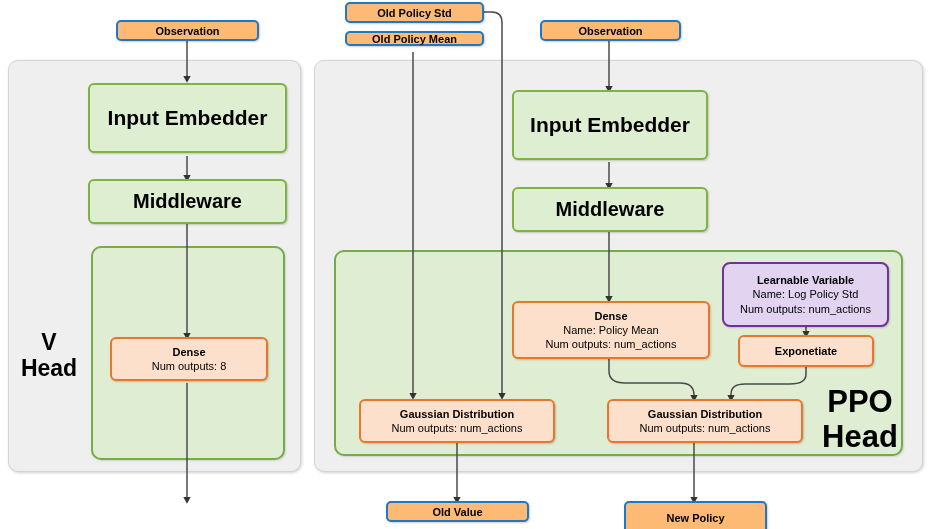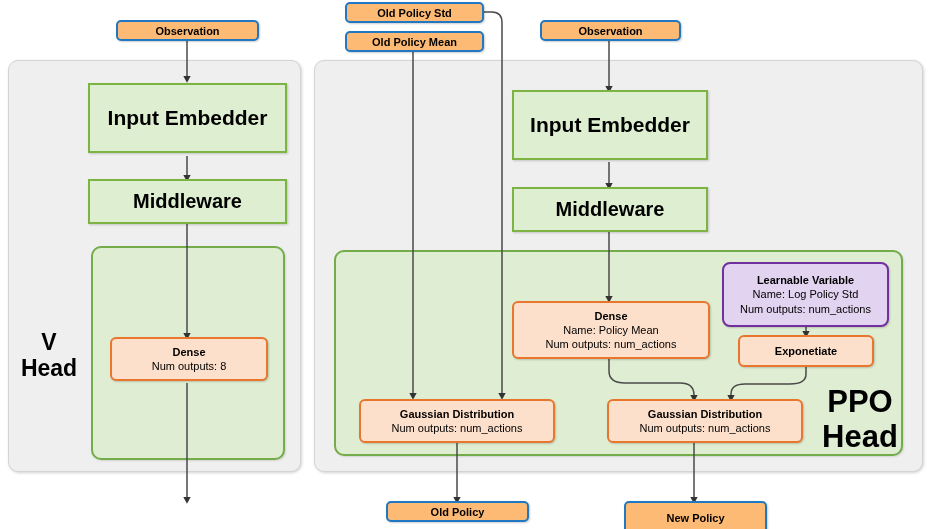--- a/index.html
+++ b/index.html
@@ -29,21 +29,21 @@
     background:#dfeed2;
     border:2px solid #74ac4a;
     border-radius:10px;
     box-shadow:1px 1px 2px rgba(0,0,0,.12);
   }
 
   
   .green-block{
     background:#deeed0;
     border:2px solid #7cb342;
-    border-radius:0;
+    border-radius:6px;
     box-shadow:1px 1px 2px rgba(0,0,0,.18);
     display:flex;align-items:center;justify-content:center;
     font-weight:bold;
     color:#000;
   }
 
   
   .orange-block{
     background:#fde0cb;
     border:2px solid #e8762c;
@@ -197,26 +197,26 @@
   </div>
 
   <div class="abs io-pill" style="left:540px;top:20px;width:141px;height:21px;">
     <span>Observation</span>
   </div>
 
   <div class="abs io-pill" style="left:345px;top:2px;width:139px;height:21px;">
     <span>Old Policy Std</span>
   </div>
 
-  <div class="abs io-pill" style="left:345px;top:31px;width:139px;height:21px;">
+  <div class="abs io-pill" style="left:345px;top:31px;width:139px;height:15px;">
     <span>Old Policy Mean</span>
   </div>
 
 
   <div class="abs io-pill" style="left:386px;top:501px;width:143px;height:21px;">
-    <span>Old Policy</span>
+    <span>Old Value</span>
   </div>
 
   <div class="abs io-pill" style="left:624px;top:501px;width:143px;height:34px;">
     <span>New Policy</span>
   </div>
 
 </div>
 
 </body></html>

